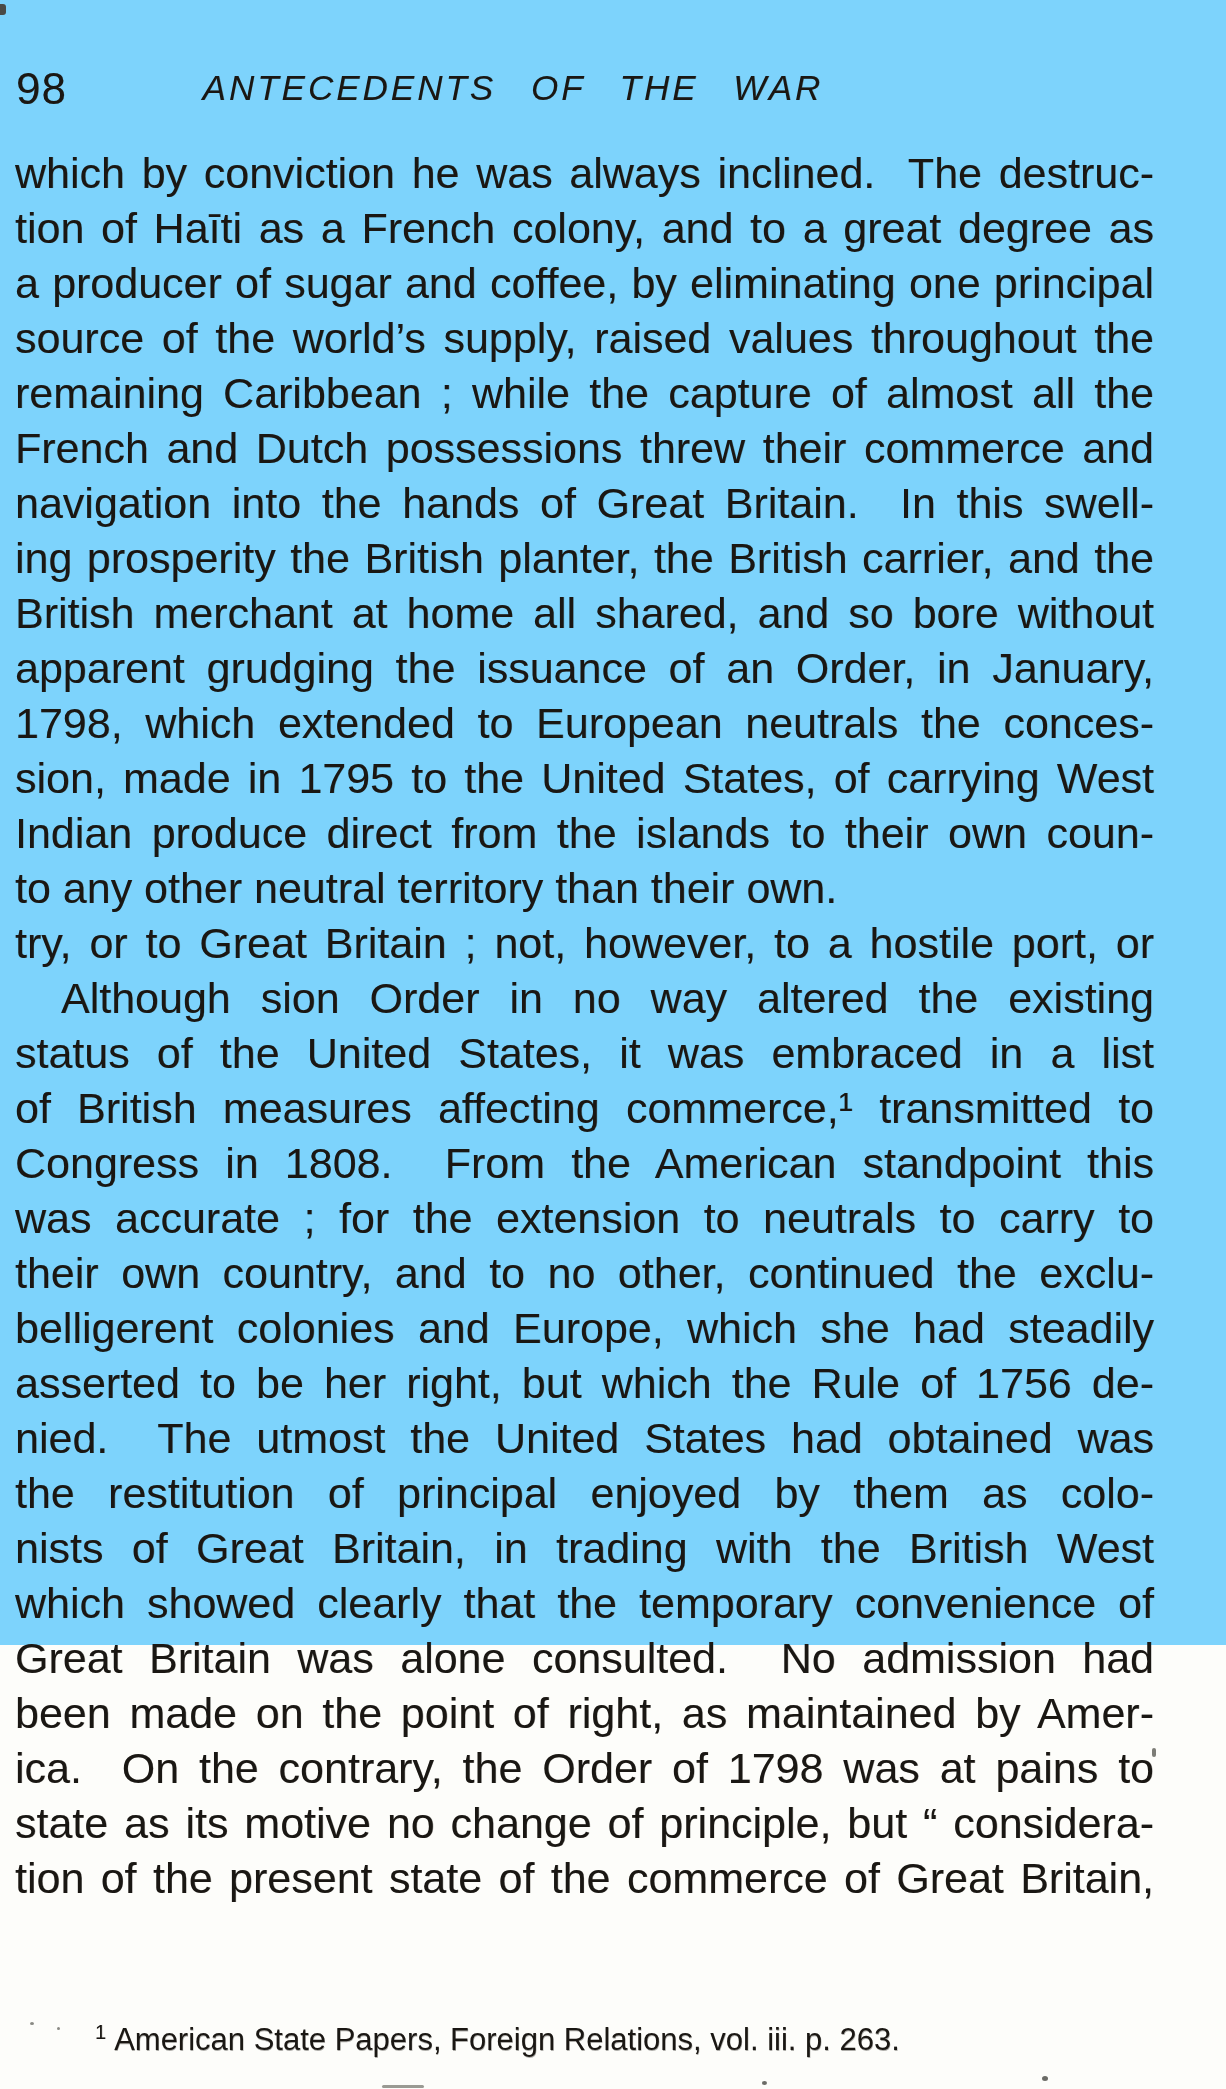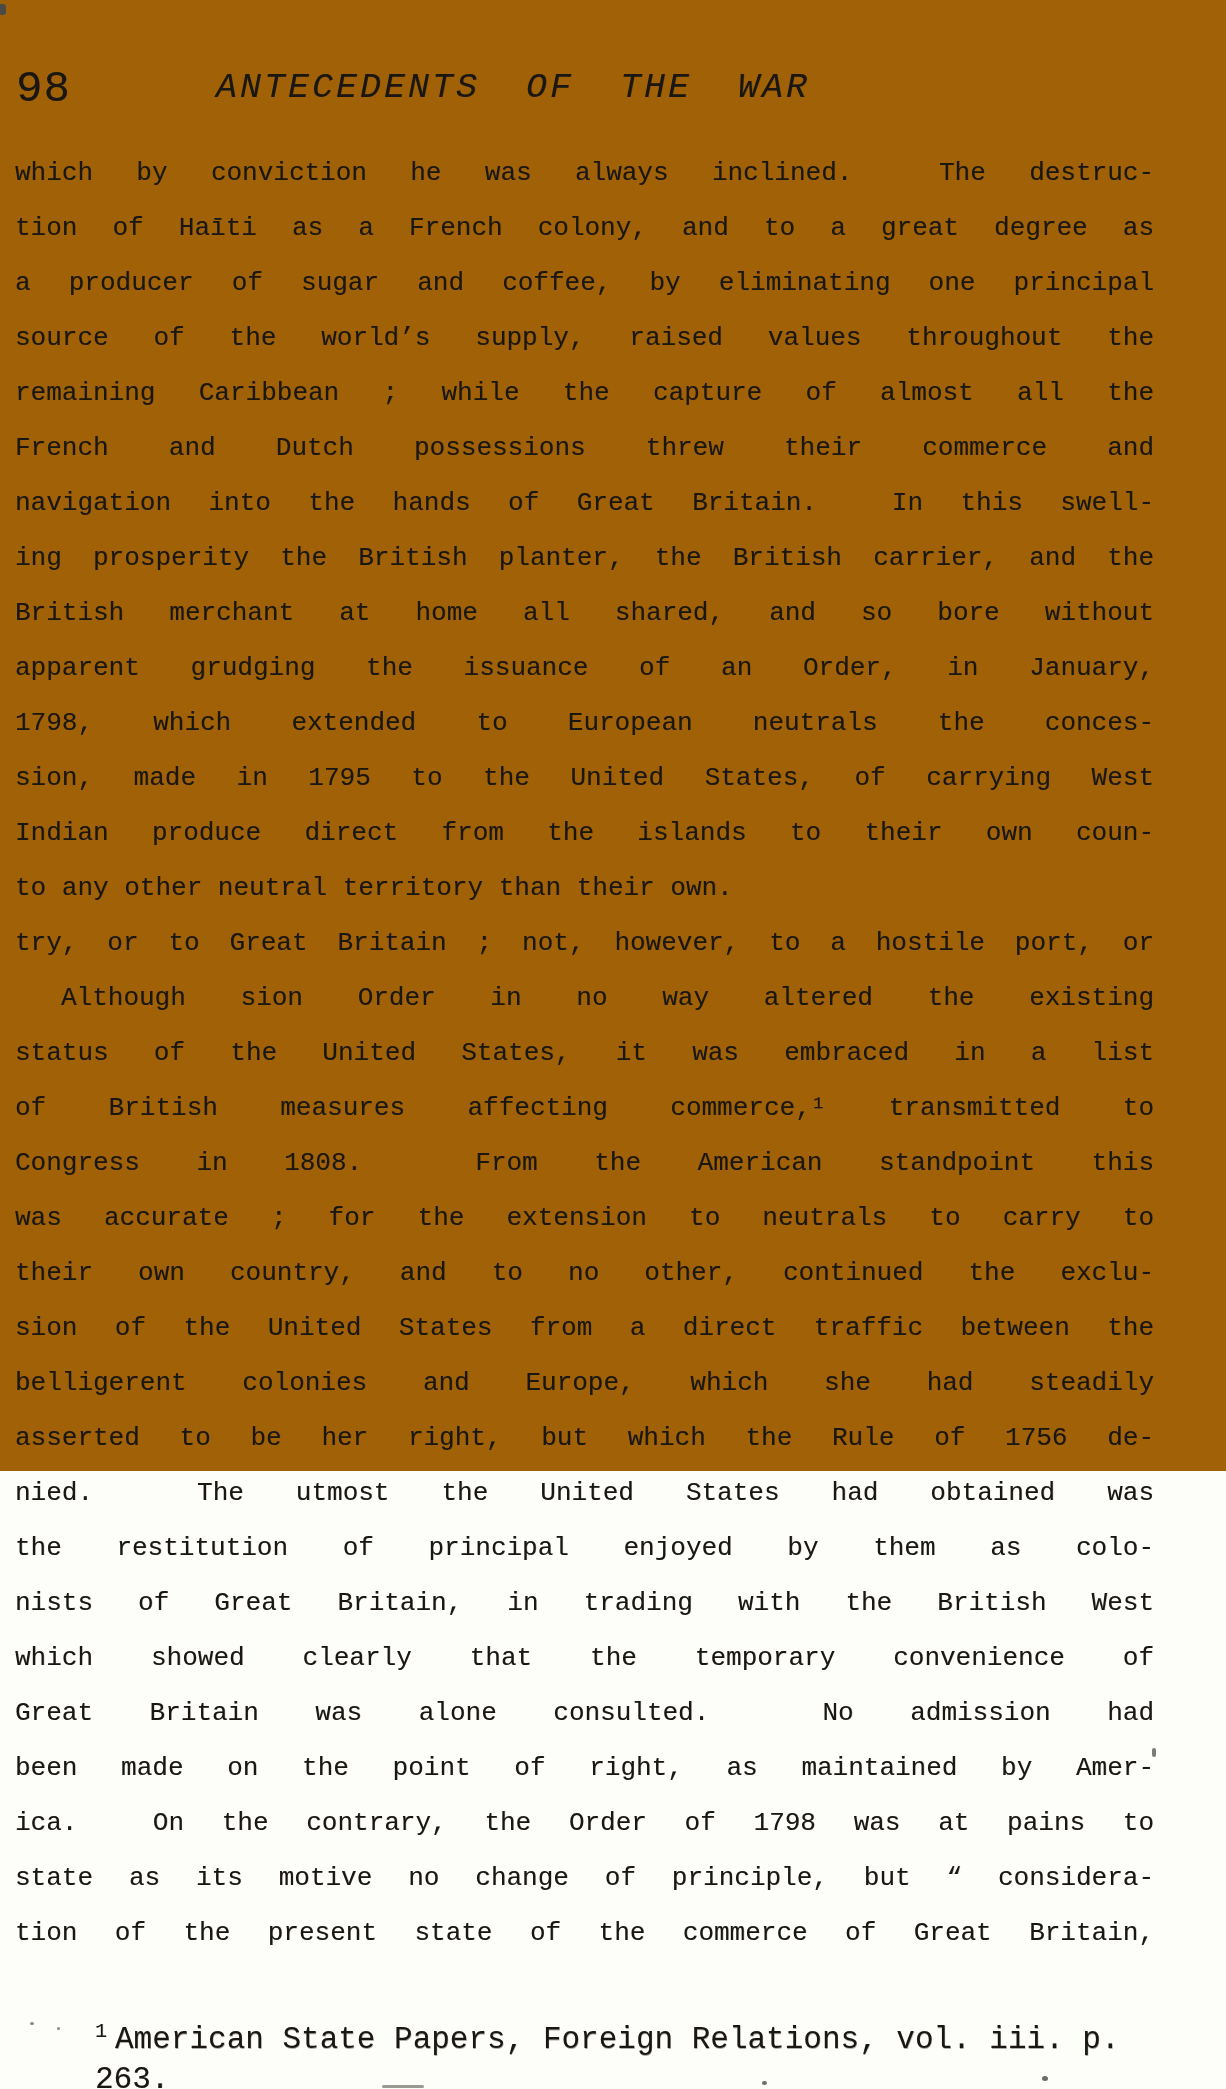--- a/index.html
+++ b/index.html
@@ -3,23 +3,23 @@
 <meta charset="utf-8">
 <style>
   html, body {
     margin: 0; padding: 0;
     width: 1226px; height: 2089px;
     overflow: hidden;
     background: #fdfdfa;
   }
   .page {
     position: relative;
-    width: 1226px; height: 1471px;
-    background: #a16207;
-    font-family: Liberation Mono, monospace;
+    width: 1226px; height: 1645px;
+    background: #7dd3fc;
+    font-family: Liberation Sans, sans-serif;
     color: #1a1713;
     text-shadow: 0.4px 0.4px 0 rgba(25,22,18,0.35);
   }
   
   .page-number {
     position: absolute;
     left: 16px; top: 64px;
     font-size: 44px;
     letter-spacing: 1px;
   }
@@ -32,21 +32,21 @@
     font-style: italic;
     font-size: 35px;
     letter-spacing: 3px;
     word-spacing: 22px;
     white-space: nowrap;
   }
   
   .body-text {
     position: absolute;
     top: 146px; left: 15px; right: 72px;
-    font-size: 26px;
+    font-size: 43px;
     line-height: 55px;
   }
   .text-line {
     text-align: justify;
     text-align-last: justify;
     white-space: normal;
     height: 55px;
     overflow: visible;
   }
   .text-line.flush { text-align-last: left; }
@@ -106,21 +106,20 @@
         <div class="text-line flush">to any other neutral territory than their own.</div>
         <div class="text-line">try, or to Great Britain ; not, however, to a hostile port, or</div>
       </div>
       <div>
         <div class="text-line indent">Although sion Order in no way altered the existing</div>
         <div class="text-line">status of the United States, it was embraced in a list</div>
         <div class="text-line">of British measures affecting commerce,¹ transmitted to</div>
         <div class="text-line">Congress in 1808.&nbsp; From the American standpoint this</div>
         <div class="text-line">was accurate ; for the extension to neutrals to carry to</div>
         <div class="text-line">their own country, and to no other, continued the exclu-</div>
-        <div class="text-line">sion of the United States from a direct traffic between the</div>
         <div class="text-line">belligerent colonies and Europe, which she had steadily</div>
         <div class="text-line">asserted to be her right, but which the Rule of 1756 de-</div>
         <div class="text-line">nied.&nbsp; The utmost the United States had obtained was</div>
         <div class="text-line">the restitution of principal enjoyed by them as colo-</div>
         <div class="text-line">nists of Great Britain, in trading with the British West</div>
         <div class="text-line">which showed clearly that the temporary convenience of</div>
         <div class="text-line">Great Britain was alone consulted.&nbsp; No admission had</div>
         <div class="text-line">been made on the point of right, as maintained by Amer-</div>
         <div class="text-line">ica.&nbsp; On the contrary, the Order of 1798 was at pains to</div>
         <div class="text-line">state as its motive no change of principle, but “ considera-</div>

